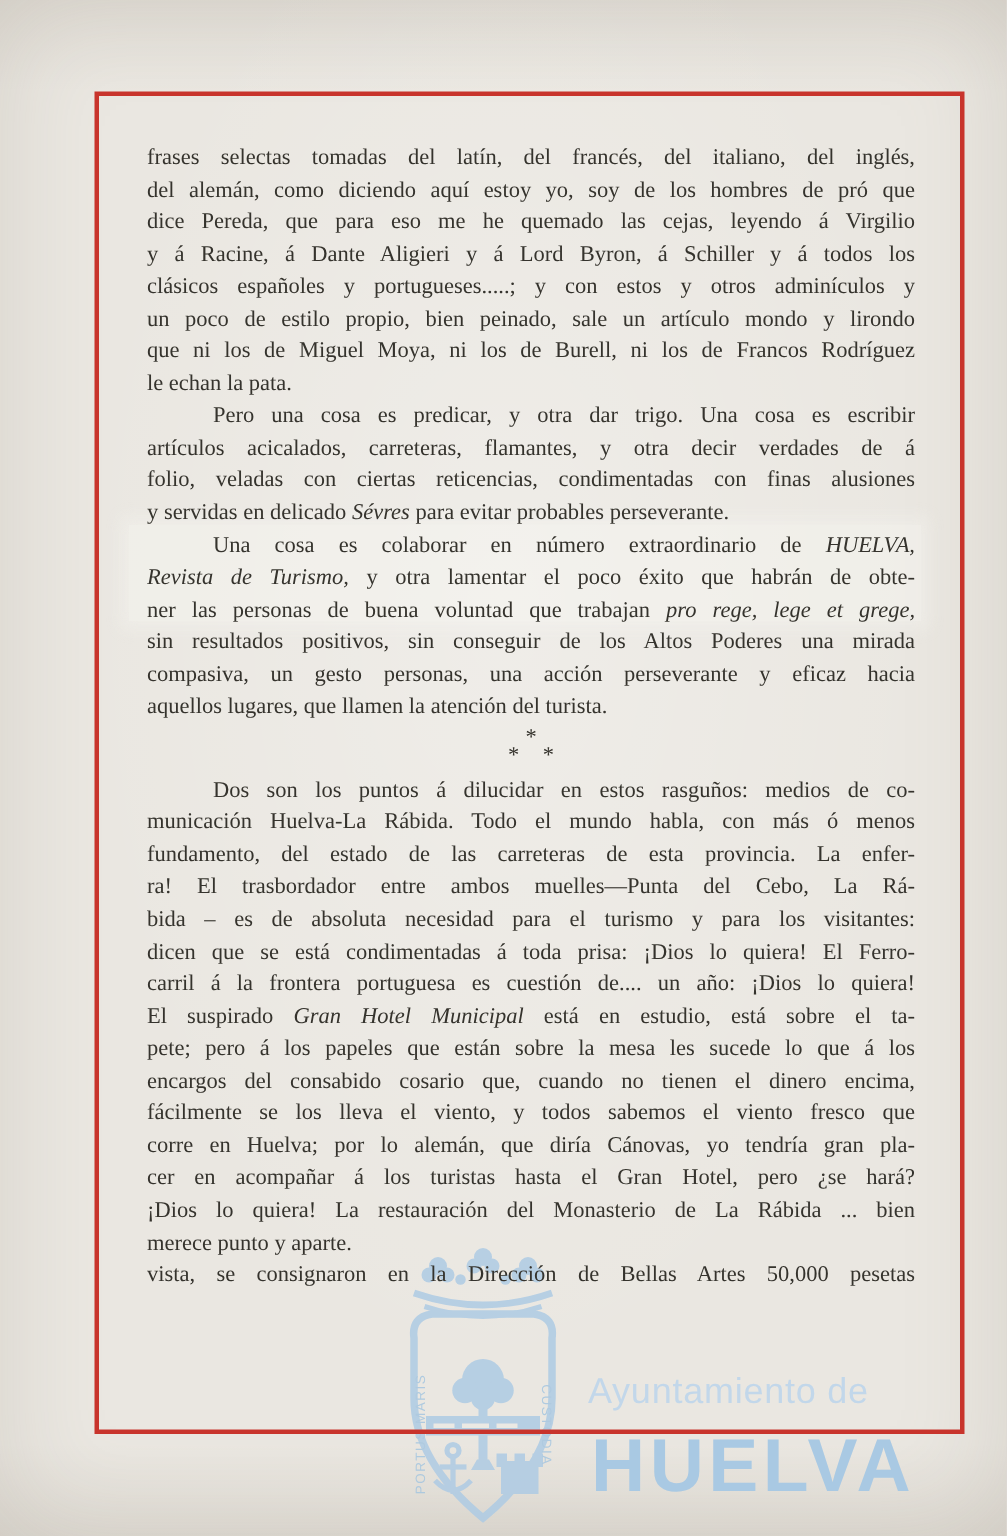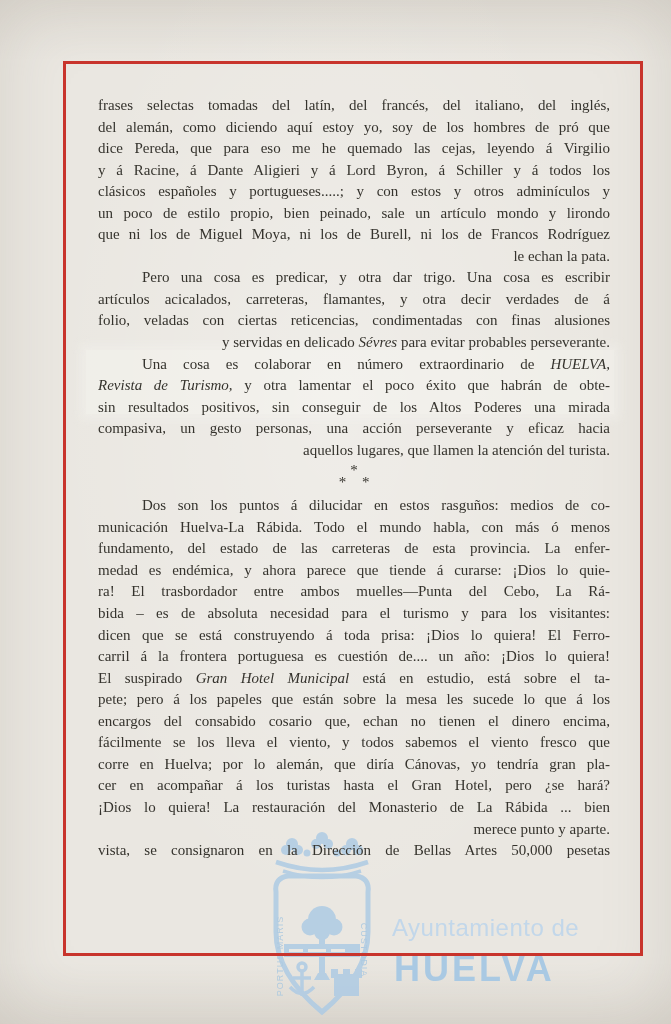--- a/index.html
+++ b/index.html
@@ -27,21 +27,21 @@
     box-shadow:0 0 10px 6px rgba(250,249,245,.30);
     z-index:1;
   }
   
   .page-text{
     position:absolute;left:98px;top:95px;width:512px;z-index:2;
     color:var(--ink,#35332d);
     font-size:15px;line-height:21.55px;
     letter-spacing:0;
   }
-  .line{height:21.55px;overflow:hidden;text-align:right;}
+  .line{height:21.55px;overflow:hidden;text-align:left;}
   .line.j{text-align:justify;text-align-last:justify;}
   .line.ind{padding-left:44px;}
   .line em{font-style:italic;}
   .separator{
     height:34px;display:flex;flex-direction:column;justify-content:flex-start;
     align-items:center;padding-top:3px;box-sizing:border-box;
     font-size:15px;line-height:12px;
   }
   .separator .s2{letter-spacing:6px;padding-left:6px;}
   
@@ -49,21 +49,21 @@
   .wm-logo{position:absolute;left:256px;top:828px;width:132px;height:192px;opacity:.85;}
   .wm-line1{
     position:absolute;left:392px;top:914px;width:260px;
     font-family:"Liberation Sans","DejaVu Sans",sans-serif;
     font-size:24px;font-weight:400;letter-spacing:.5px;
     color:var(--wm-light,#c2d7ea);
   }
   .wm-line2{
     position:absolute;left:394px;top:948px;width:260px;
     font-family:"Liberation Sans","DejaVu Sans",sans-serif;
-    font-size:36px;font-weight:700;letter-spacing:3px;
+    font-size:50px;font-weight:700;letter-spacing:3px;
     color:var(--wm,#a9c9e3);
   }
 </style>
 </head>
 <body>
 
 <div class="scan">
 
   <div class="watermark">
     <svg class="wm-logo" viewBox="0 0 132 192" fill="none" stroke="none">
@@ -129,38 +129,38 @@
       <div class="line j"><span>clásicos españoles y portugueses.....; y con estos y otros adminículos y</span></div>
       <div class="line j"><span>un poco de estilo propio, bien peinado, sale un artículo mondo y lirondo</span></div>
       <div class="line j"><span>que ni los de Miguel Moya, ni los de Burell, ni los de Francos Rodríguez</span></div>
       <div class="line"><span>le echan la pata.</span></div>
       <div class="line j ind"><span>Pero una cosa es predicar, y otra dar trigo. Una cosa es escribir</span></div>
       <div class="line j"><span>artículos acicalados, carreteras, flamantes, y otra decir verdades de á</span></div>
       <div class="line j"><span>folio, veladas con ciertas reticencias, condimentadas con finas alusiones</span></div>
       <div class="line"><span>y servidas en delicado </span><em>Sévres</em><span> para evitar probables perseverante.</span></div>
       <div class="line j ind"><span>Una cosa es colaborar en número extraordinario de </span><em>HUELVA,</em></div>
       <div class="line j"><em>Revista de Turismo,</em><span> y otra lamentar el poco éxito que habrán de obte-</span></div>
+      <div class="line j"><span>ner las personas de buena voluntad que trabajan </span><em>pro rege, lege et grege,</em></div>
       <div class="line j"><span>sin resultados positivos, sin conseguir de los Altos Poderes una mirada</span></div>
       <div class="line j"><span>compasiva, un gesto personas, una acción perseverante y eficaz hacia</span></div>
       <div class="line"><span>aquellos lugares, que llamen la atención del turista.</span></div>
       <div class="separator">
         <div class="s1">*</div>
         <div class="s2">* *</div>
       </div>
       <div class="line j ind"><span>Dos son los puntos á dilucidar en estos rasguños: medios de co-</span></div>
       <div class="line j"><span>municación Huelva-La Rábida. Todo el mundo habla, con más ó menos</span></div>
       <div class="line j"><span>fundamento, del estado de las carreteras de esta provincia. La enfer-</span></div>
-      <div class="line j"><span>medad es endémica, y ahora parece que tiende á curarse: ¡Dios lo quie-</span></div>
       <div class="line j"><span>ra! El trasbordador entre ambos muelles—Punta del Cebo, La Rá-</span></div>
       <div class="line j"><span>bida – es de absoluta necesidad para el turismo y para los visitantes:</span></div>
-      <div class="line j"><span>dicen que se está construyendo á toda prisa: ¡Dios lo quiera! El Ferro-</span></div>
+      <div class="line j"><span>dicen que se está condimentadas á toda prisa: ¡Dios lo quiera! El Ferro-</span></div>
       <div class="line j"><span>carril á la frontera portuguesa es cuestión de.... un año: ¡Dios lo quiera!</span></div>
       <div class="line j"><span>El suspirado </span><em>Gran Hotel Municipal</em><span> está en estudio, está sobre el ta-</span></div>
       <div class="line j"><span>pete; pero á los papeles que están sobre la mesa les sucede lo que á los</span></div>
-      <div class="line j"><span>encargos del consabido cosario que, echan no tienen el dinero encima,</span></div>
+      <div class="line j"><span>encargos del consabido cosario que, cuando no tienen el dinero encima,</span></div>
       <div class="line j"><span>fácilmente se los lleva el viento, y todos sabemos el viento fresco que</span></div>
       <div class="line j"><span>corre en Huelva; por lo alemán, que diría Cánovas, yo tendría gran pla-</span></div>
       <div class="line j"><span>cer en acompañar á los turistas hasta el Gran Hotel, pero ¿se hará?</span></div>
       <div class="line j"><span>¡Dios lo quiera! La restauración del Monasterio de La Rábida ... bien</span></div>
       <div class="line"><span>merece punto y aparte.</span></div>
       <div class="line j"><span>vista, se consignaron en la Dirección de Bellas Artes 50,000 pesetas</span></div>
     </div>
 
   <div class="frame"></div>
 

